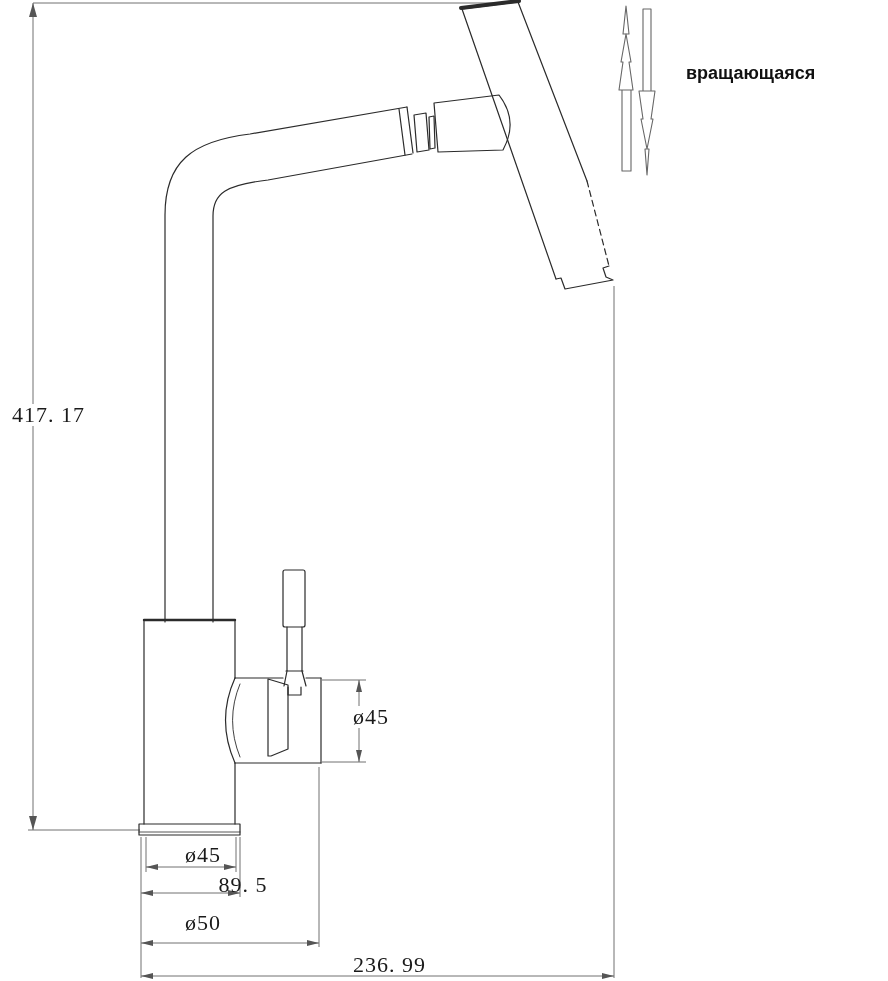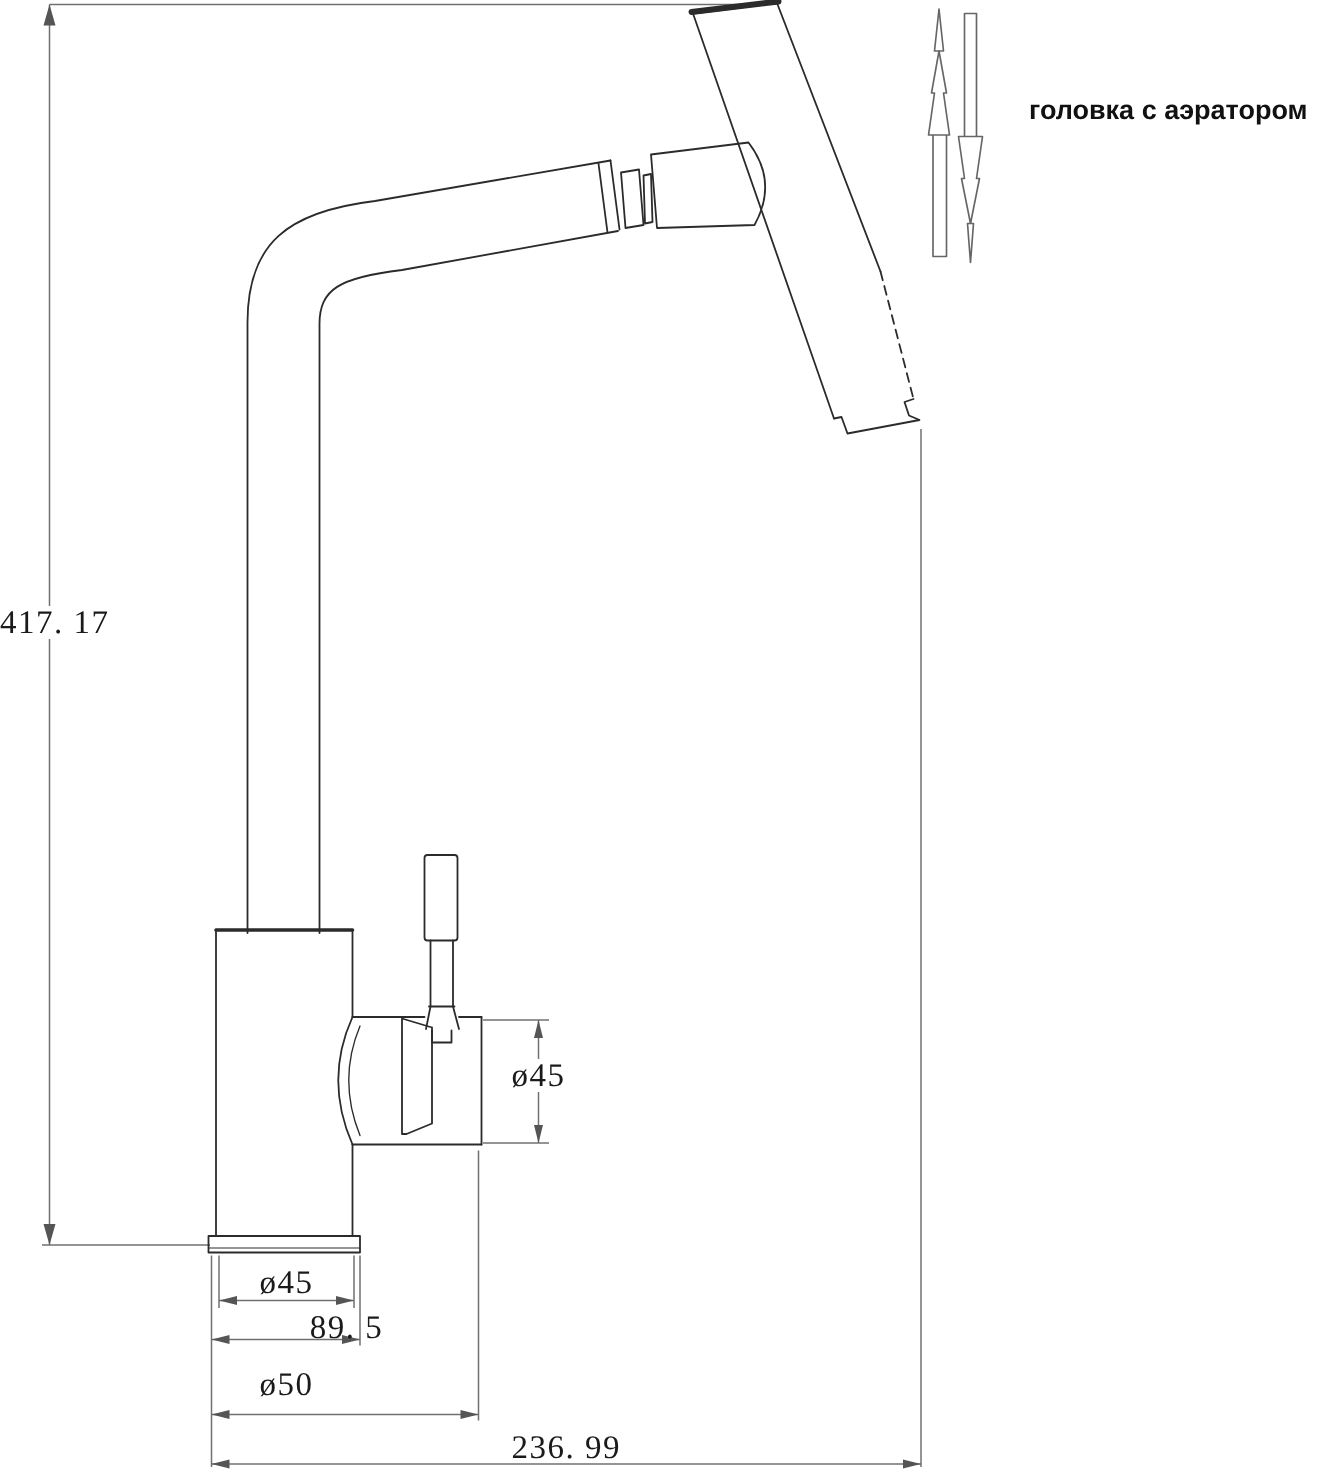--- a/index.html
+++ b/index.html
@@ -14,20 +14,21 @@
   .dim-label{
     position:absolute;
     color:#1a1a1a;
     font-family:"Liberation Serif", serif;
     font-size:22px;
     letter-spacing:1px;
     text-align:center;
     background:#ffffff;
     line-height:1.0;
     white-space:nowrap;
+    margin-left:12px;
   }
   .annotation{
     position:absolute;
     left:686px;top:60px;
     color:#111111;
     font-family:"Liberation Sans", sans-serif;
     font-size:18px;
     font-weight:bold;
     line-height:26px;
     white-space:nowrap;
@@ -153,16 +154,16 @@
 
   <div class="dim-label" style="left:155px;top:844px;width:72px;background:transparent;">ø45</div>
 
   <div class="dim-label" style="left:155px;top:912px;width:72px;background:transparent;">ø50</div>
 
   <div class="dim-label" style="left:196px;top:874px;width:70px;background:transparent;">89. 5</div>
 
   <div class="dim-label" style="left:330px;top:954px;width:95px;background:transparent;">236. 99</div>
 
   <div class="annotation">
-    <div>головка с аэратором</div>
+    <div>вращающаяся</div>
   </div>
 
 </div>
 
 </body></html>

